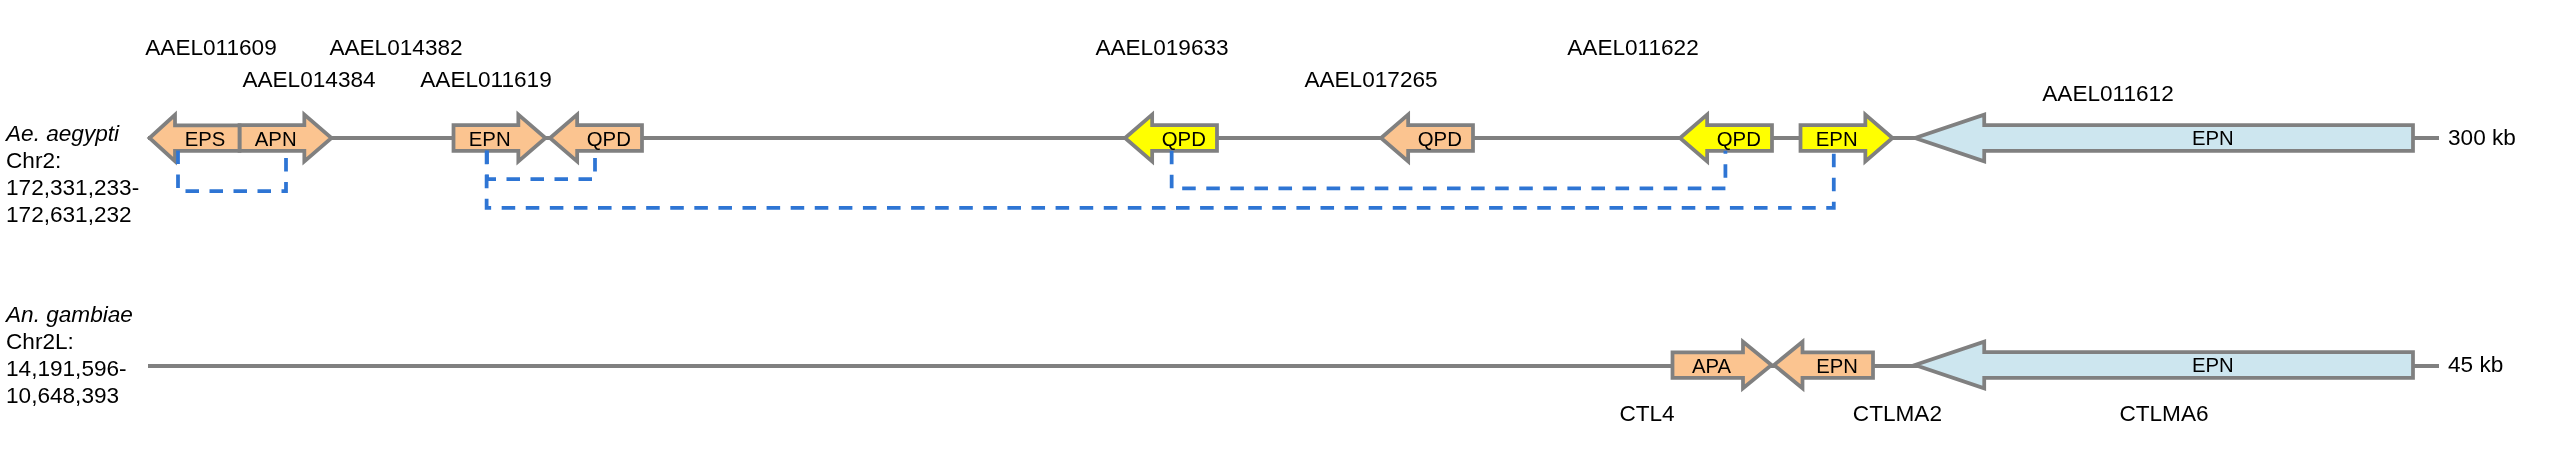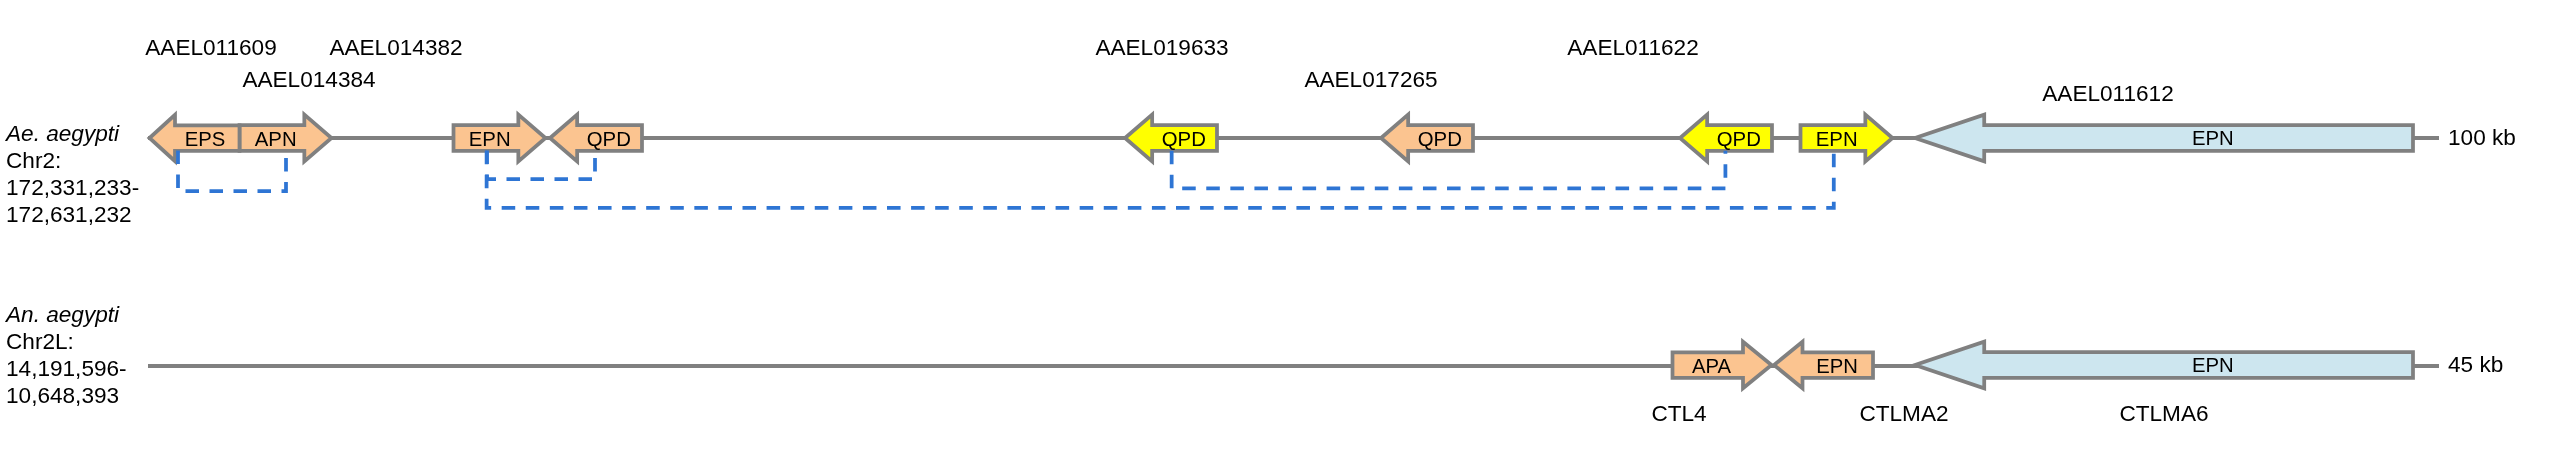--- a/index.html
+++ b/index.html
@@ -41,25 +41,26 @@
 
   <div class="species-block" style="top:72px;margin-top:48px;">
     <span class="species-line species-name">Ae. aegypti</span>
     <span class="species-line">Chr2:</span>
     <span class="species-line">172,331,233-</span>
     <span class="species-line">172,631,232</span>
   </div>
 
   <div class="backbone" style="left:148px;top:136px;width:2266px;"></div>
   <div class="tick" style="left:2413px;top:136px;"></div>
-  <div class="scale-label" style="left:2448px;top:125px;">100 kb</div>
+  <div class="scale-label" style="left:2448px;top:125px;">300 kb</div>
 
   <div class="gene-id" style="left:53px;top:3.8px;width:316px;">AAEL011609</div>
   <div class="gene-id" style="left:151px;top:36px;width:316px;">AAEL014384</div>
   <div class="gene-id" style="left:238px;top:3.8px;width:316px;">AAEL014382</div>
+  <div class="gene-id" style="left:328px;top:36px;width:316px;">AAEL011619</div>
   <div class="gene-id" style="left:1004px;top:3.8px;width:316px;">AAEL019633</div>
   <div class="gene-id" style="left:1213px;top:36px;width:316px;">AAEL017265</div>
   <div class="gene-id" style="left:1475px;top:3.8px;width:316px;">AAEL011622</div>
   <div class="gene-id" style="left:1950px;top:50px;width:316px;">AAEL011612</div>
 
   <div class="gene" style="left:238px;top:104px;">
     <svg width="98" height="68" viewBox="0 0 130 90">
       <path d="M 88 14 L 88 28 L 2 28 L 2 62 L 88 62 L 88 76 L 124 45 Z" fill="#FBC490" stroke="#808080" stroke-width="5" stroke-linejoin="miter"></path>
       <text x="50" y="56" font-family="Liberation Sans, sans-serif" font-size="27" text-anchor="middle" fill="#000">APN</text>
     </svg>
@@ -139,21 +140,21 @@
     </svg>
   </div>
 
   <div class="conn" style="left:1122px;top:149px;">
     <svg width="632" height="53" viewBox="0 0 840 70">
       <polyline points="66,2 66,52 802,52 802,2" fill="none" stroke="#2E75D4" stroke-width="5" stroke-dasharray="18,14"></polyline>
     </svg>
   </div>
 
   <div class="species-block" style="top:301px;">
-    <span class="species-line species-name">An. aegypti</span>
+    <span class="species-line species-name">An. gambiae</span>
     <span class="species-line">Chr2L:</span>
     <span class="species-line">14,191,596-</span>
     <span class="species-line">10,648,393</span>
   </div>
 
   <div class="backbone" style="left:148px;top:364px;width:2266px;"></div>
   <div class="tick" style="left:2413px;top:364px;"></div>
   <div class="scale-label" style="left:2448px;top:352px;">45 kb</div>
 
   <div class="gene" style="left:1671px;top:331px;">
@@ -170,18 +171,18 @@
     </svg>
   </div>
 
   <div class="gene" style="left:1912px;top:331px;">
     <svg width="504" height="68" viewBox="0 0 670 90">
       <path d="M 96 14 L 96 28 L 666 28 L 666 62 L 96 62 L 96 76 L 4 45 Z" fill="#CDE6EF" stroke="#808080" stroke-width="5" stroke-linejoin="miter"></path>
       <text x="400" y="54" font-family="Liberation Sans, sans-serif" font-size="27" text-anchor="middle" fill="#000">EPN</text>
     </svg>
   </div>
 
-  <div class="gene-name" style="left:1566px;top:401px;width:226px;">CTL4</div>
-  <div class="gene-name" style="left:1791px;top:401px;width:226px;">CTLMA2</div>
+  <div class="gene-name" style="left:1534px;top:401px;width:226px;">CTL4</div>
+  <div class="gene-name" style="left:1716px;top:401px;width:226px;text-align:right;">CTLMA2</div>
   <div class="gene-name" style="left:2051px;top:401px;width:226px;">CTLMA6</div>
 
 </div>
 
 
 </body></html>

